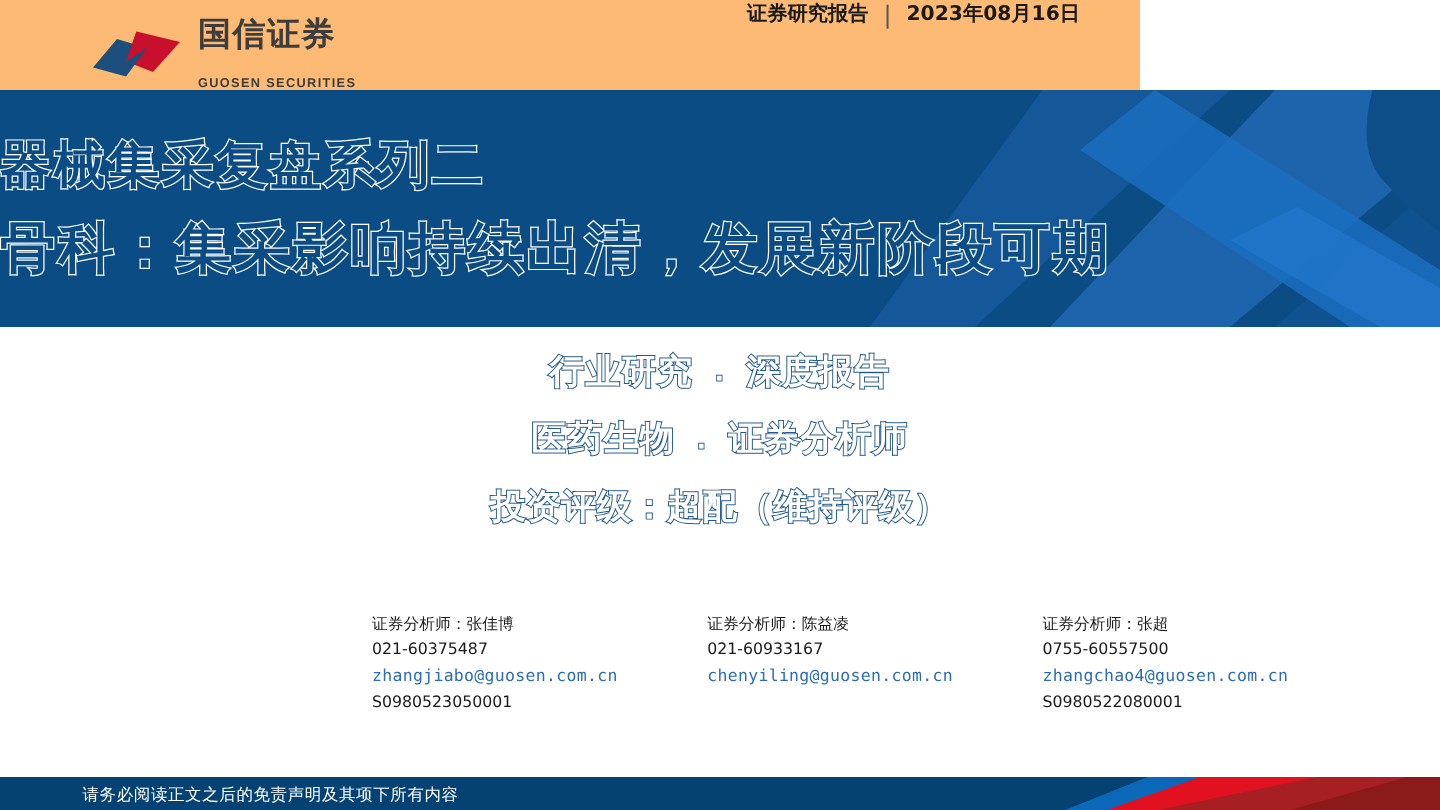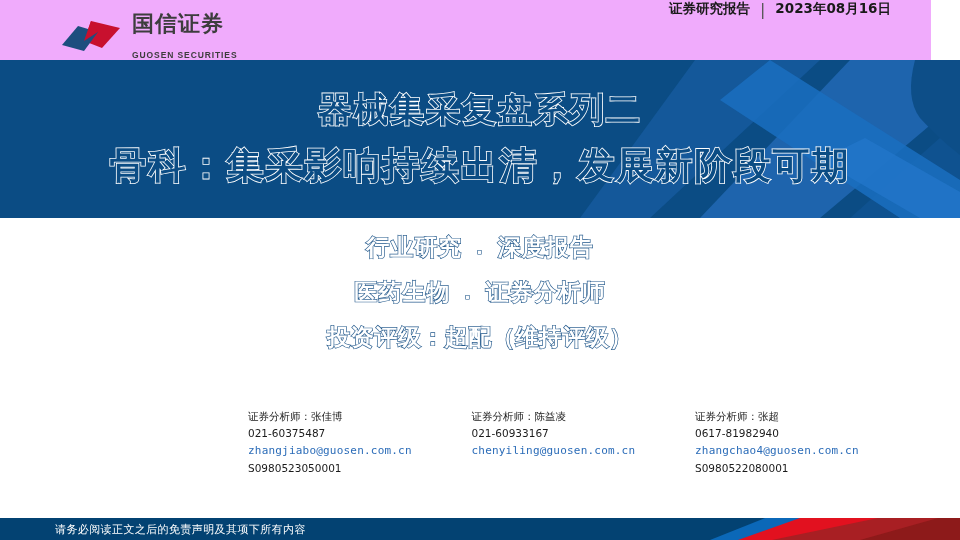--- a/index.html
+++ b/index.html
@@ -15,22 +15,22 @@
     width: 960px;
     height: 540px;
     overflow: hidden;
     background: #ffffff;
   }
 
   
   #header {
     position: absolute;
     left: 0; top: 0;
-    width: 931px; height: 60px;
-    background: #f0abfc;
+    width: 760px; height: 60px;
+    background: #fdba74;
     text-decoration: underline;
   }
   #logo-group {
     position: absolute;
     left: 58px; top: 13px;
     display: flex;
     align-items: center;
     gap: 8px;
   }
   #logo-mark {
@@ -87,21 +87,21 @@
     position: absolute;
     right: 0; top: 0;
     width: 440px; height: 158px;
   }
   #banner-titles {
     position: absolute;
     left: 0; top: 0;
     width: 960px; height: 158px;
     display: flex;
     flex-direction: column;
-    align-items: center;
+    align-items: flex-start;
     justify-content: center;
     gap: 8px;
   }
   .banner-title {
     font-family: "DejaVu Sans", "Liberation Sans", sans-serif;
     font-weight: bold;
     color: #0b4c84;
     -webkit-text-stroke: 1.6px #ffffff;
     paint-order: stroke fill;
     letter-spacing: 2px;
@@ -271,21 +271,21 @@
     </div>
 
     <div class="analyst">
       <div class="line">证券分析师：陈益凌</div>
       <div class="line">021-60933167</div>
       <div class="line email">chenyiling@guosen.com.cn</div>
     </div>
 
     <div class="analyst">
       <div class="line">证券分析师：张超</div>
-      <div class="line">0617-81982940</div>
+      <div class="line">0755-60557500</div>
       <div class="line email">zhangchao4@guosen.com.cn</div>
       <div class="line">S0980522080001</div>
     </div>
 
   </div>
 
   <div id="footer">
     <div id="footer-bar"></div>
 
     <svg id="footer-art" viewBox="0 0 250 22" preserveAspectRatio="none">

